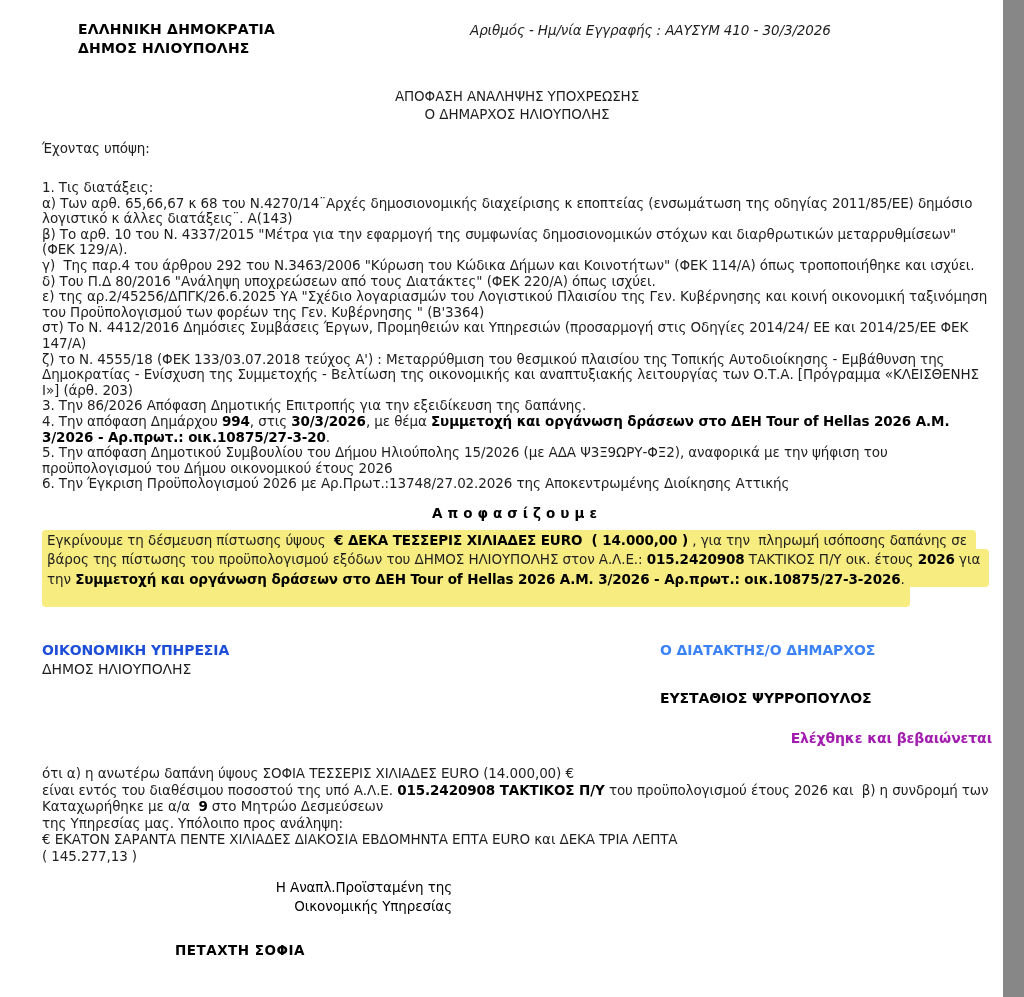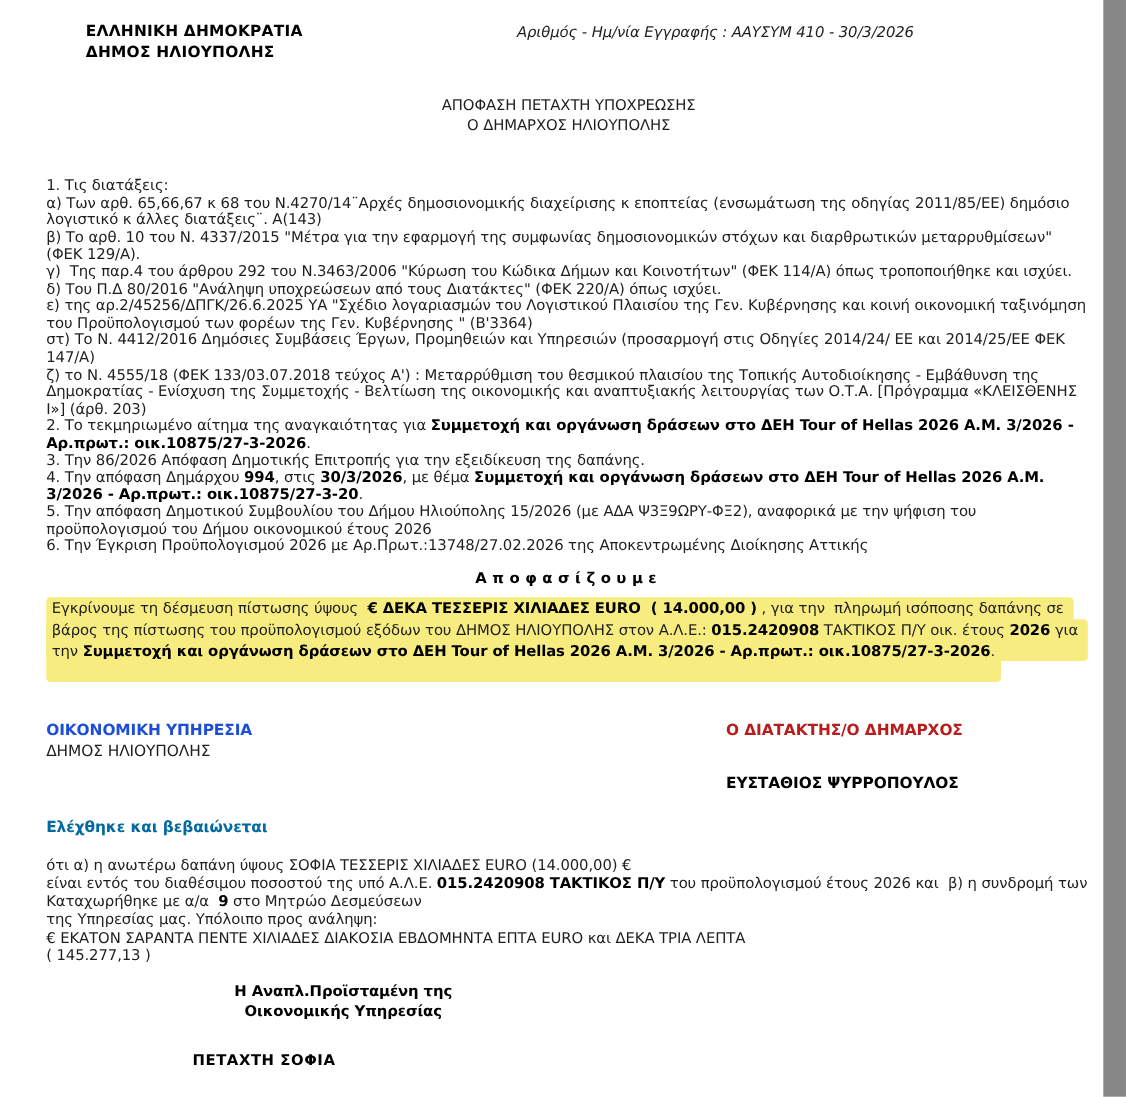--- a/index.html
+++ b/index.html
@@ -10,72 +10,72 @@
   }
   b{font-weight:bold;color:#000;}
   .edge{position:absolute;top:0;right:0;width:21px;height:997px;background:var(--page_edge,#878787);}
   .content{position:absolute;left:42px;top:20px;width:950px;}
   .header-row{position:relative;height:58px;}
   .org div{font-weight:bold;color:#000;line-height:19px;font-size:14px;letter-spacing:0.2px;margin-left:36px;}
   .registry{position:absolute;left:428px;top:1px;line-height:18px;white-space:pre;font-style:italic;}
   .doc-title{text-align:center;margin-top:10px;line-height:17.5px;}
   .doc-title div{white-space:pre;}
   .having{margin-top:17px;line-height:16px;}
-  .preamble{margin-top:39px;}
+  .preamble{margin-top:24px;}
   .para{line-height:15.6px;white-space:pre-wrap;}
   .decide-heading{margin-top:13px;text-align:center;font-weight:bold;color:#000;letter-spacing:5px;line-height:17px;}
   .decision{margin-top:9px;line-height:19.5px;white-space:pre-wrap;width:950px;}
   .hl{background:var(--highlight,#f7ec80);box-decoration-break:clone;-webkit-box-decoration-break:clone;
       padding:2px 5px 20px 5px;border-radius:4px;}
   .sig-row{position:relative;margin-top:52px;height:80px;}
   .sig-left{position:absolute;left:0;top:0;}
   .sig-left .l1{font-weight:bold;color:#1d4ed8;line-height:19px;font-size:14px;}
   .sig-left .l2{line-height:19px;font-size:14px;}
   .sig-right{position:absolute;left:618px;top:0;}
-  .sig-right .r1{font-weight:bold;color:#b91c1c;line-height:19px;font-size:14px;}
+  .sig-right .r1{font-weight:bold;color:#3b82f6;line-height:19px;font-size:14px;}
   .sig-right .r2{font-weight:bold;color:#000;line-height:19px;font-size:14px;margin-top:29px;}
-  .checked{font-weight:bold;color:#0369a1;margin-top:8px;font-size:14px;line-height:19px;}
+  .checked{font-weight:bold;color:#a21caf;margin-top:8px;font-size:14px;line-height:19px;text-align:right;}
   .verification{margin-top:17px;}
   .vline{line-height:16.5px;white-space:pre-wrap;}
   .signer{margin-top:14px;}
-  .signer-role{margin-left:130px;width:280px;text-align:center;font-weight:bold;color:#000;line-height:19px;}
+  .signer-role{margin-left:130px;width:280px;text-align:right;font-weight:normal;color:#000;line-height:19px;}
   .signer-role div{white-space:pre;}
   .signer-name{margin-top:26px;margin-left:133px;font-weight:bold;color:#000;letter-spacing:0.5px;}
 </style>
 </head>
 <body>
 
 <div class="edge"></div>
 
 <div class="content">
 
   <div class="header-row">
     <div class="org">
       <div>ΕΛΛΗΝΙΚΗ ΔΗΜΟΚΡΑΤΙΑ</div>
       <div>ΔΗΜΟΣ ΗΛΙΟΥΠΟΛΗΣ</div>
     </div>
     <div class="registry">Αριθμός - Ημ/νία Εγγραφής : ΑΑΥΣΥΜ 410 - 30/3/2026</div>
   </div>
 
   <div class="doc-title">
-    <div>ΑΠΟΦΑΣΗ ΠΕΤΑΧΤΗ ΥΠΟΧΡΕΩΣΗΣ</div>
+    <div>ΑΠΟΦΑΣΗ ΑΝΑΛΗΨΗΣ ΥΠΟΧΡΕΩΣΗΣ</div>
     <div>Ο ΔΗΜΑΡΧΟΣ ΗΛΙΟΥΠΟΛΗΣ</div>
   </div>
 
+  <div class="having">Έχοντας υπόψη:</div>
 
   <div class="preamble">
       <div class="para"><span>1. Τις διατάξεις:</span></div>
       <div class="para"><span>α) Των αρθ. 65,66,67 κ 68 του Ν.4270/14¨Αρχές δημοσιονομικής διαχείρισης κ εποπτείας (ενσωμάτωση της οδηγίας 2011/85/ΕΕ) δημόσιο λογιστικό κ άλλες διατάξεις¨. Α(143)</span></div>
       <div class="para"><span>β) Το αρθ. 10 του Ν. 4337/2015 "Μέτρα για την εφαρμογή της συμφωνίας δημοσιονομικών στόχων και διαρθρωτικών μεταρρυθμίσεων" (ΦΕΚ 129/Α).</span></div>
       <div class="para"><span>γ)  Της παρ.4 του άρθρου 292 του Ν.3463/2006 "Κύρωση του Κώδικα Δήμων και Κοινοτήτων" (ΦΕΚ 114/Α) όπως τροποποιήθηκε και ισχύει.</span></div>
       <div class="para"><span>δ) Του Π.Δ 80/2016 "Ανάληψη υποχρεώσεων από τους Διατάκτες" (ΦΕΚ 220/Α) όπως ισχύει.</span></div>
       <div class="para"><span>ε) της αρ.2/45256/ΔΠΓΚ/26.6.2025 ΥΑ "Σχέδιο λογαριασμών του Λογιστικού Πλαισίου της Γεν. Κυβέρνησης και κοινή οικονομική ταξινόμηση του Προϋπολογισμού των φορέων της Γεν. Κυβέρνησης " (Β'3364)</span></div>
       <div class="para"><span>στ) Το Ν. 4412/2016 Δημόσιες Συμβάσεις Έργων, Προμηθειών και Υπηρεσιών (προσαρμογή στις Οδηγίες 2014/24/ ΕΕ και 2014/25/ΕΕ ΦΕΚ 147/Α)</span></div>
       <div class="para"><span>ζ) το Ν. 4555/18 (ΦΕΚ 133/03.07.2018 τεύχος Α') : Μεταρρύθμιση του θεσμικού πλαισίου της Τοπικής Αυτοδιοίκησης - Εμβάθυνση της Δημοκρατίας - Ενίσχυση της Συμμετοχής - Βελτίωση της οικονομικής και αναπτυξιακής λειτουργίας των Ο.Τ.Α. [Πρόγραμμα «ΚΛΕΙΣΘΕΝΗΣ Ι»] (άρθ. 203)</span></div>
-      <div class="para"><span>2. Το τεκμηριωμένο αίτημα της αναγκαιότητας για </span><b>Συμμετοχή και οργάνωση δράσεων στο ΔΕΗ Tour of Hellas 2026 Α.Μ. 3/2026 - Αρ.πρωτ.: οικ.10875/27-3-2026</b><span>.</span></div>
       <div class="para"><span>3. Την 86/2026 Απόφαση Δημοτικής Επιτροπής για την εξειδίκευση της δαπάνης.</span></div>
       <div class="para"><span>4. Την απόφαση Δημάρχου </span><b>994</b><span>, στις </span><b>30/3/2026</b><span>, με θέμα </span><b>Συμμετοχή και οργάνωση δράσεων στο ΔΕΗ Tour of Hellas 2026 Α.Μ. 3/2026 - Αρ.πρωτ.: οικ.10875/27-3-20</b><span>.</span></div>
       <div class="para"><span>5. Την απόφαση Δημοτικού Συμβουλίου του Δήμου Ηλιούπολης 15/2026 (με ΑΔΑ Ψ3Ξ9ΩΡΥ-ΦΞ2), αναφορικά με την ψήφιση του προϋπολογισμού του Δήμου οικονομικού έτους 2026</span></div>
       <div class="para"><span>6. Την Έγκριση Προϋπολογισμού 2026 με Αρ.Πρωτ.:13748/27.02.2026 της Αποκεντρωμένης Διοίκησης Αττικής</span></div>
     </div>
 
   <div class="decide-heading">Αποφασίζουμε</div>
 
   <div class="decision"><span class="hl"><span>Εγκρίνουμε τη δέσμευση πίστωσης ύψους  </span><b>€ ΔΕΚΑ ΤΕΣΣΕΡΙΣ ΧΙΛΙΑΔΕΣ EURO  ( 14.000,00 )</b><span> , για την  πληρωμή ισόποσης δαπάνης σε βάρος της πίστωσης του προϋπολογισμού εξόδων του ΔΗΜΟΣ ΗΛΙΟΥΠΟΛΗΣ στον Α.Λ.Ε.: </span><b>015.2420908</b><span> ΤΑΚΤΙΚΟΣ Π/Υ οικ. έτους </span><b>2026</b><span> για την </span><b>Συμμετοχή και οργάνωση δράσεων στο ΔΕΗ Tour of Hellas 2026 Α.Μ. 3/2026 - Αρ.πρωτ.: οικ.10875/27-3-2026</b><span>.</span></span></div>
 

